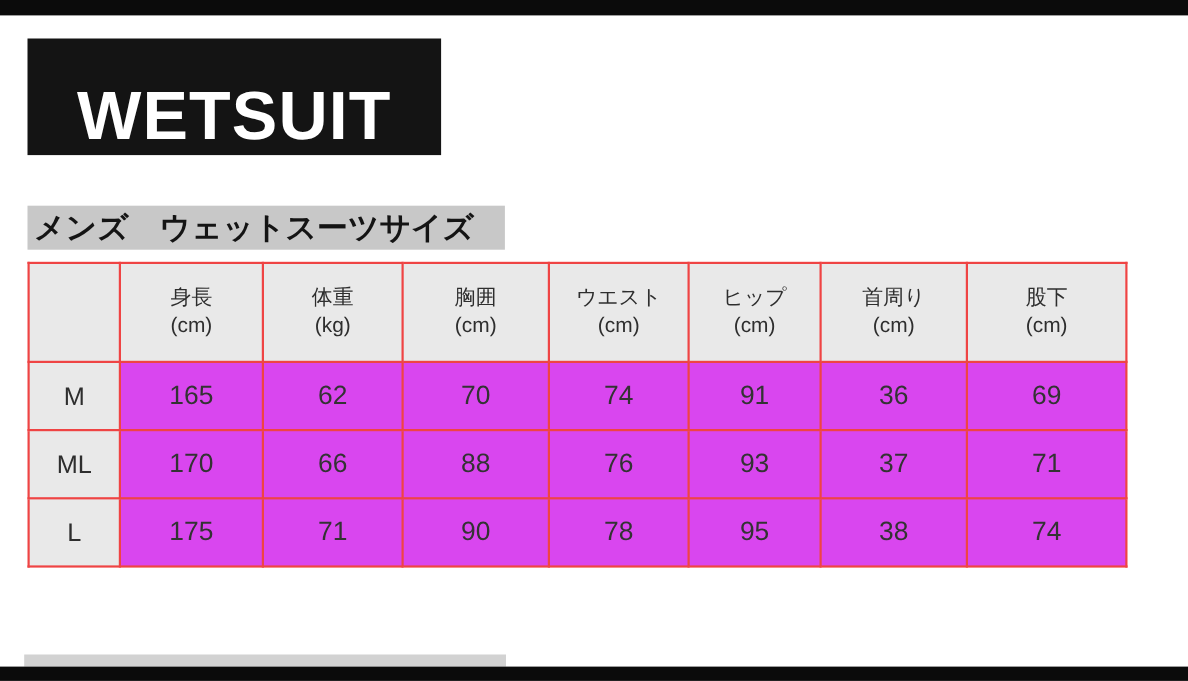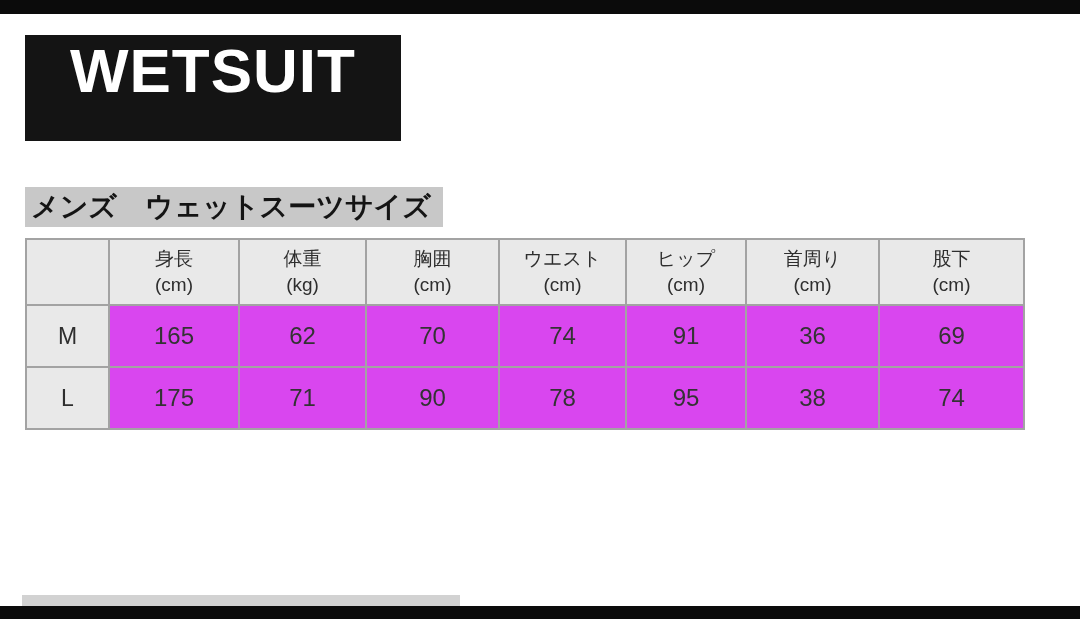--- a/index.html
+++ b/index.html
@@ -9,48 +9,48 @@
     background:#ffffff;
     overflow:hidden;
     font-family:"Liberation Sans","DejaVu Sans",sans-serif;
   }
   .bar-top{position:absolute;left:0;top:0;width:1080px;height:14px;background:#0b0b0b;}
   .bar-bottom{position:absolute;left:0;top:606px;width:1080px;height:13px;background:#0b0b0b;}
 
   .logo-box{
     position:absolute;left:25px;top:35px;width:376px;height:106px;
     background:#141414;color:#ffffff;
-    display:flex;align-items:flex-start;justify-content:center;
+    display:flex;align-items:flex-end;justify-content:center;
   }
   .logo-text{
     font-size:62px;font-weight:800;letter-spacing:1px;
     font-family:"Liberation Sans","DejaVu Sans",sans-serif;
   }
 
   .section-heading{
     position:absolute;left:25px;top:187px;
     background:#c8c8c8;color:#141414;
     font-size:28px;font-weight:bold;
     line-height:40px;height:40px;
-    padding:0 12px 0 6px;
+    padding:0 28px 0 6px;
     white-space:nowrap;
   }
 
   table.size-chart{
     position:absolute;left:25px;top:238px;
     border-collapse:collapse;table-layout:fixed;
     width:998px;
     background:#ffffff;
   }
   table.size-chart th,
   table.size-chart td{
-    border:2px solid #a3a3a3;
+    border:2px solid #ef4444;
     text-align:center;vertical-align:middle;
     color:#333333;
-    padding:0;
+    padding:12px;
   }
   table.size-chart thead th{
     background:#e9e9e9;
     height:64px;
     font-size:19px;font-weight:normal;color:#2e2e2e;
     line-height:1.35;
   }
   table.size-chart tbody th{
     background:#e9e9e9;
     font-size:23px;font-weight:normal;color:#2e2e2e;
@@ -129,20 +129,30 @@
         <th>M</th>
         <td>165</td>
         <td>62</td>
         <td>70</td>
         <td>74</td>
         <td>91</td>
         <td>36</td>
         <td>69</td>
       </tr>
       <tr>
+        <th>ML</th>
+        <td>170</td>
+        <td>66</td>
+        <td>88</td>
+        <td>76</td>
+        <td>93</td>
+        <td>37</td>
+        <td>71</td>
+      </tr>
+      <tr>
         <th>L</th>
         <td>175</td>
         <td>71</td>
         <td>90</td>
         <td>78</td>
         <td>95</td>
         <td>38</td>
         <td>74</td>
       </tr>
     </tbody>

